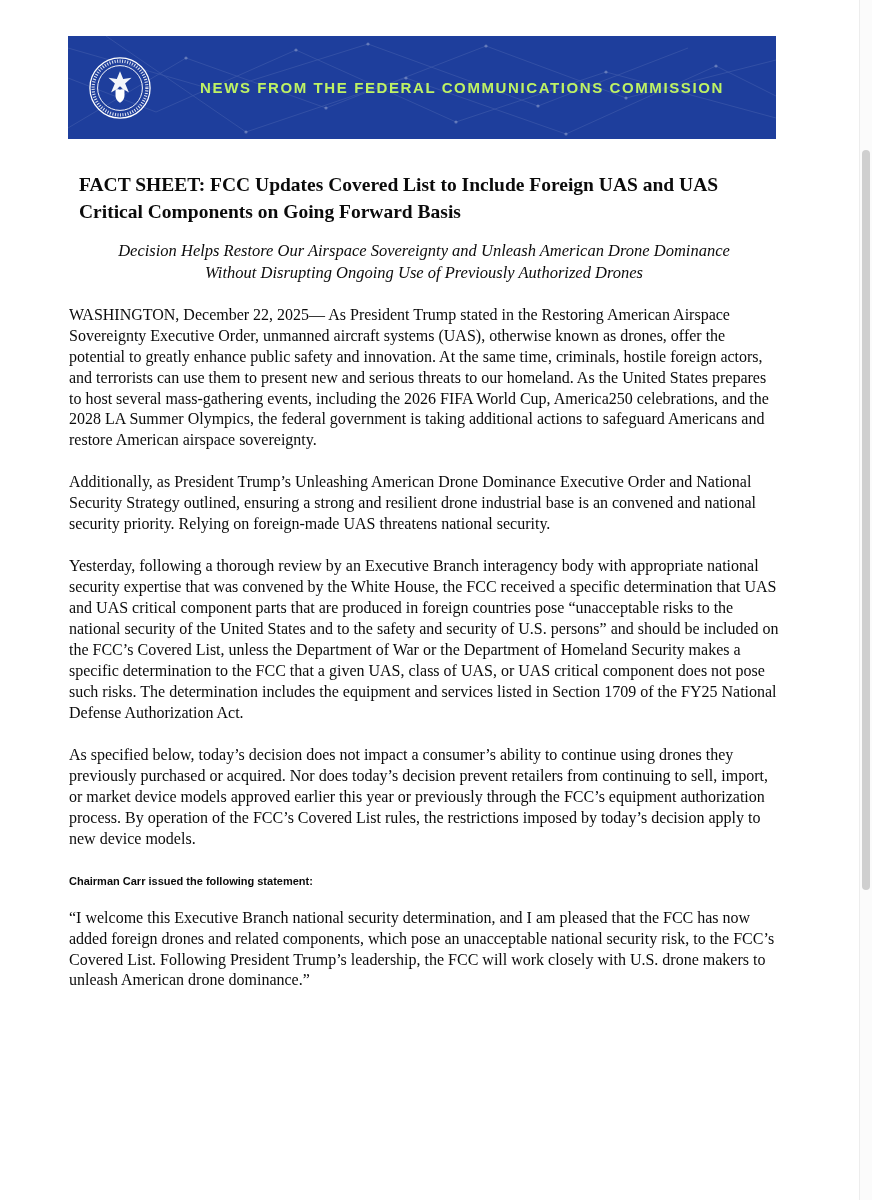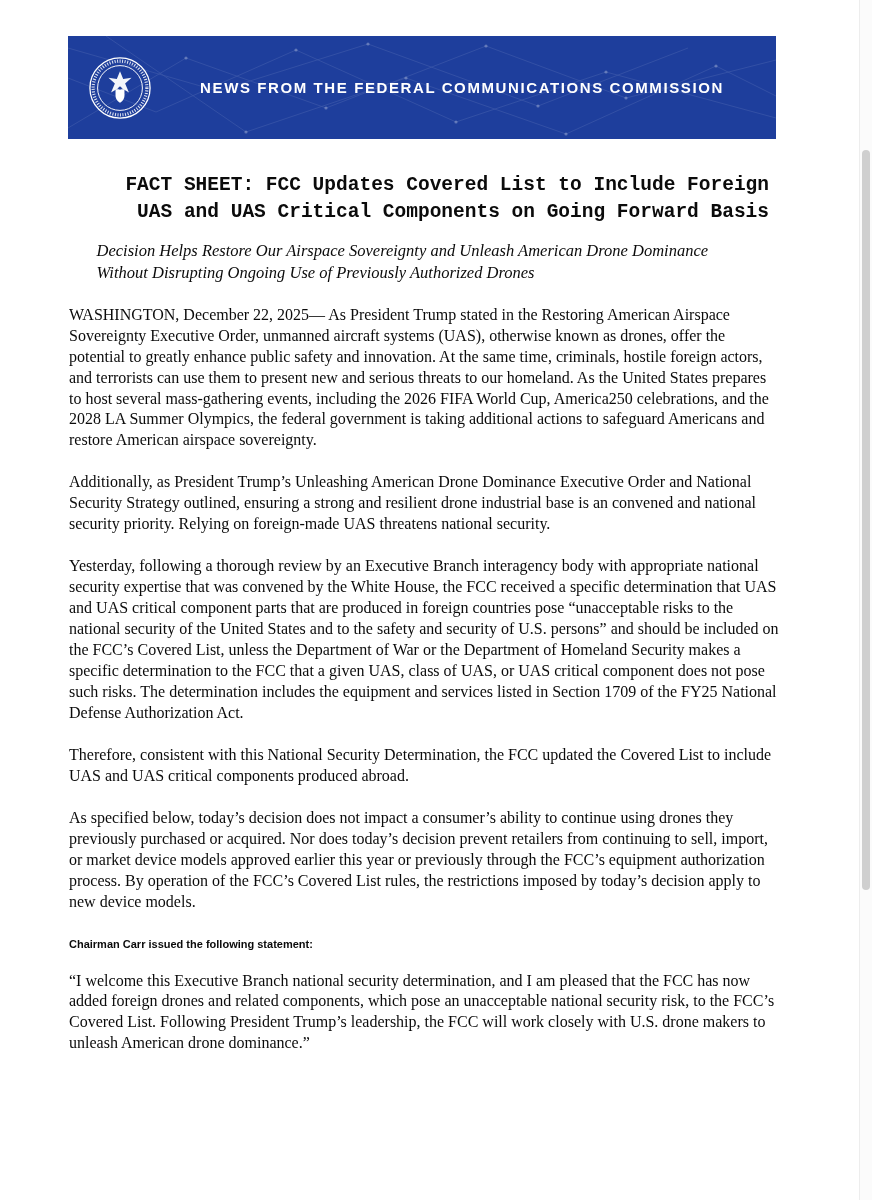--- a/index.html
+++ b/index.html
@@ -36,44 +36,44 @@
   .seal svg { width:100%; height:100%; display:block; }
   .banner-title {
     position:relative;
     z-index:2;
     flex:1;
     text-align:center;
     font-family:"Liberation Sans", sans-serif;
     font-weight:bold;
     font-size:15px;
     letter-spacing:1.6px;
-    color:#ffffff;
+    color:#bef264;
     padding:0 16px 0 12px;
     line-height:1.2;
   }
 
   
   .doc {
     position:absolute;
     left:0; top:139px;
     width:872px;
     padding:0 93px 0 69px;
   }
   .doc-title {
     font-size:19.5px;
     font-weight:bold;
-    text-align:right;
+    text-align:left;
     line-height:1.38;
     margin:33px auto 0;
     max-width:690px;
-    font-family:Liberation Mono, monospace;
   }
   .doc-subtitle {
     font-style:italic;
     font-size:16.5px;
+    text-align:center;
     line-height:1.33;
     margin:14px auto 0;
     max-width:655px;
   }
   .body-para {
     font-size:16px;
     line-height:1.31;
     margin-top:21px;
     text-align:left;
   }
@@ -149,21 +149,20 @@
     <h1 class="doc-title">FACT SHEET: FCC Updates Covered List to Include Foreign UAS and UAS Critical Components on Going Forward Basis</h1>
 
     <p class="doc-subtitle">Decision Helps Restore Our Airspace Sovereignty and Unleash American Drone Dominance Without Disrupting Ongoing Use of Previously Authorized Drones</p>
 
     <p class="body-para first-para">WASHINGTON, December 22, 2025— As President Trump stated in the Restoring American Airspace Sovereignty Executive Order, unmanned aircraft systems (UAS), otherwise known as drones, offer the potential to greatly enhance public safety and innovation.  At the same time, criminals, hostile foreign actors, and terrorists can use them to present new and serious threats to our homeland.  As the United States prepares to host several mass-gathering events, including the 2026 FIFA World Cup, America250 celebrations, and the 2028 LA Summer Olympics, the federal government is taking additional actions to safeguard Americans and restore American airspace sovereignty.</p>
 
     <p class="body-para">Additionally, as President Trump’s Unleashing American Drone Dominance Executive Order and National Security Strategy outlined, ensuring a strong and resilient drone industrial base is an convened and national security priority.  Relying on foreign-made UAS threatens national security.</p>
 
     <p class="body-para">Yesterday, following a thorough review by an Executive Branch interagency body with appropriate national security expertise that was convened by the White House, the FCC received a specific determination that UAS and UAS critical component parts that are produced in foreign countries pose “unacceptable risks to the national security of the United States and to the safety and security of U.S. persons”  and should be included on the FCC’s Covered List, unless the Department of War or the Department of Homeland Security makes a specific determination to the FCC that a given UAS, class of UAS, or UAS critical component does not pose such risks.  The determination includes the equipment and services listed in Section 1709 of the FY25 National Defense Authorization Act.</p>
 
-    <p class="body-para">Therefore, consistent with this National Security Determination, the FCC updated the Covered List to include UAS and UAS critical components produced abroad.</p>
 
     <p class="body-para">As specified below, today’s decision does not impact a consumer’s ability to continue using drones they previously purchased or acquired.  Nor does today’s decision prevent retailers from continuing to sell, import, or market device models approved earlier this year or previously through the FCC’s equipment authorization process.  By operation of the FCC’s Covered List rules, the restrictions imposed by today’s decision apply to new device models.</p>
 
     <p class="statement-heading">Chairman Carr issued the following statement:</p>
 
     <p class="body-para">“I welcome this Executive Branch national security determination, and I am pleased that the FCC has now added foreign drones and related components, which pose an unacceptable national security risk, to the FCC’s Covered List.  Following President Trump’s leadership, the FCC will work closely with U.S. drone makers to unleash American drone dominance.”</p>
   </div>
 
   <div class="scrollbar-track">
     <div class="scrollbar-thumb"></div>

